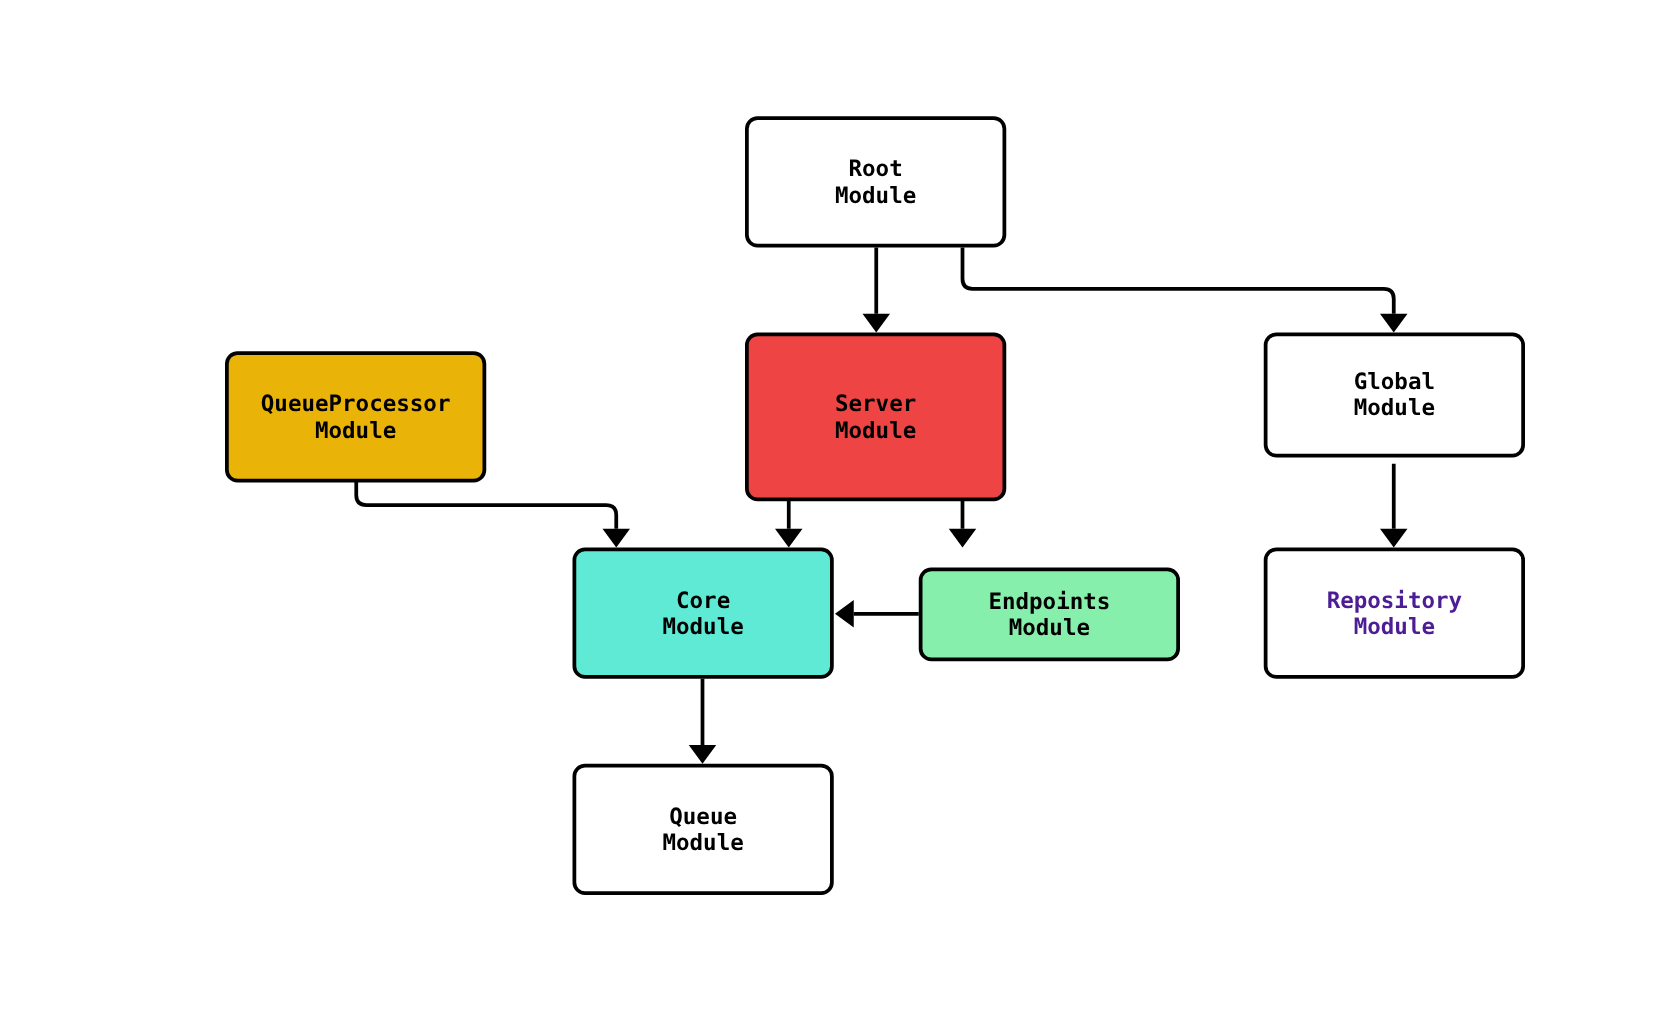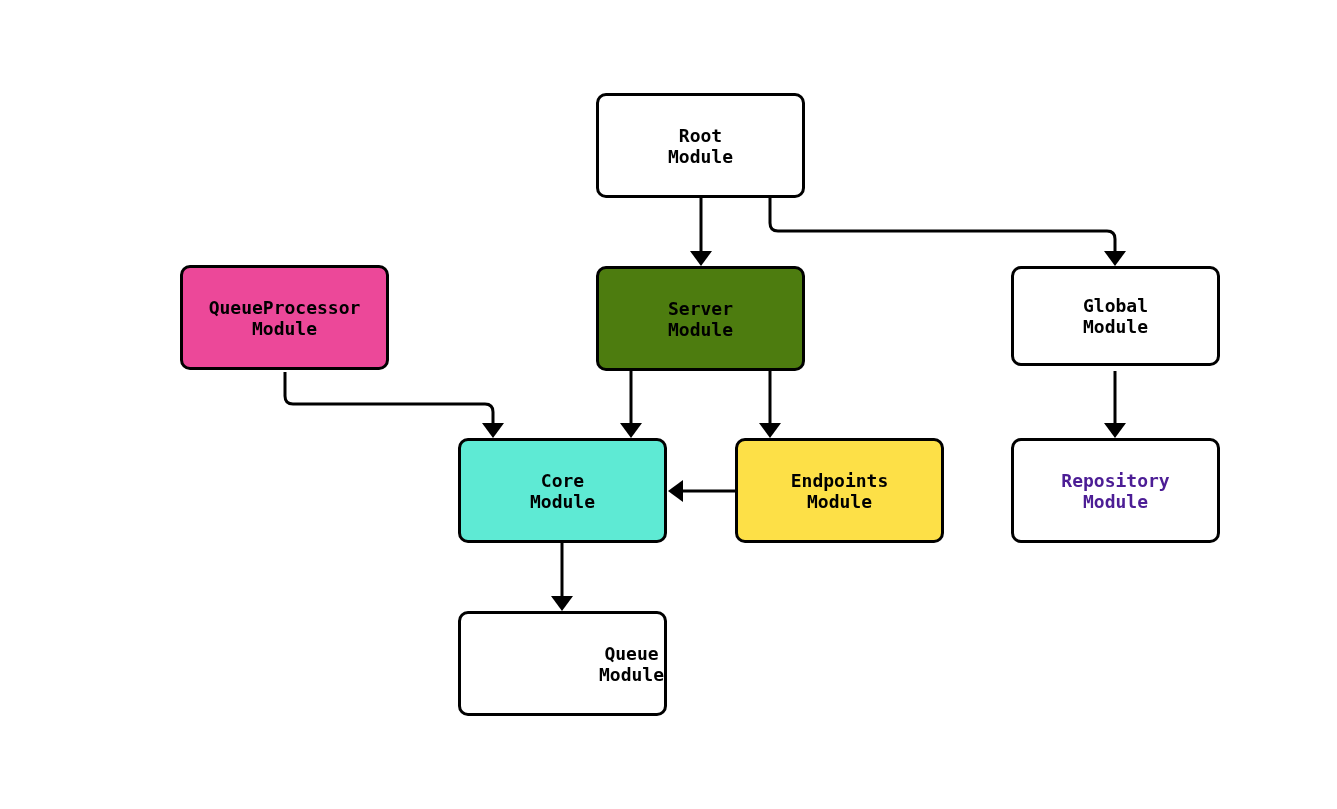--- a/index.html
+++ b/index.html
@@ -60,55 +60,55 @@
       <path d="M 514 543 L 514 596" fill="none" stroke="#000000" stroke-width="3"></path>
       <polygon points="514,611 503,596 525,596" fill="#000000"></polygon>
     </svg>
 
 <div class="node" style="left: 548px; top: 93px; width: 209px; height: 105px; background: rgb(255, 255, 255); border-color: rgb(0, 0, 0);">
       <div class="node-label" style="color: rgb(0, 0, 0);">
         <div>Root</div>
         <div>Module</div>
       </div>
     </div>
-    <div class="node" style="left: 132px; top: 265px; width: 209px; height: 105px; background: #ec4899; border-color: rgb(0, 0, 0);">
+    <div class="node" style="left: 132px; top: 281px; width: 209px; height: 105px; background: #eab308; border-color: rgb(0, 0, 0);">
       <div class="node-label" style="color: rgb(0, 0, 0);">
         <div>QueueProcessor</div>
         <div>Module</div>
       </div>
     </div>
-    <div class="node" style="left: 548px; top: 266px; width: 209px; height: 105px; background: #4d7c0f; border-color: rgb(0, 0, 0);">
+    <div class="node" style="left: 548px; top: 266px; width: 209px; height: 135px; background: #ef4444; border-color: rgb(0, 0, 0);">
       <div class="node-label" style="color: rgb(0, 0, 0);">
         <div>Server</div>
         <div>Module</div>
       </div>
     </div>
     <div class="node" style="left: 963px; top: 266px; width: 209px; height: 100px; background: rgb(255, 255, 255); border-color: rgb(0, 0, 0);">
       <div class="node-label" style="color: rgb(0, 0, 0);">
         <div>Global</div>
         <div>Module</div>
       </div>
     </div>
     <div class="node" style="left: 410px; top: 438px; width: 209px; height: 105px; background: #5eead4; border-color: rgb(0, 0, 0);">
       <div class="node-label" style="color: rgb(0, 0, 0);">
         <div>Core</div>
         <div>Module</div>
       </div>
     </div>
-    <div class="node" style="left: 687px; top: 438px; width: 209px; height: 105px; background: #fde047; border-color: rgb(0, 0, 0);">
+    <div class="node" style="left: 687px; top: 454px; width: 209px; height: 75px; background: #86efac; border-color: rgb(0, 0, 0);">
       <div class="node-label" style="color: rgb(0, 0, 0);">
         <div>Endpoints</div>
         <div>Module</div>
       </div>
     </div>
     <div class="node" style="left: 963px; top: 438px; width: 209px; height: 105px; background: rgb(255, 255, 255); border-color: rgb(0, 0, 0);">
       <div class="node-label" style="color: #4c1d95;">
         <div>Repository</div>
         <div>Module</div>
       </div>
     </div>
-    <div class="node" style="left: 410px; top: 611px; width: 209px; height: 105px; background: rgb(255, 255, 255); border-color: rgb(0, 0, 0); justify-content: flex-end;">
+    <div class="node" style="left: 410px; top: 611px; width: 209px; height: 105px; background: rgb(255, 255, 255); border-color: rgb(0, 0, 0);">
       <div class="node-label" style="color: rgb(0, 0, 0);">
         <div>Queue</div>
         <div>Module</div>
       </div>
     </div>
   </div>
 
 </body></html>

